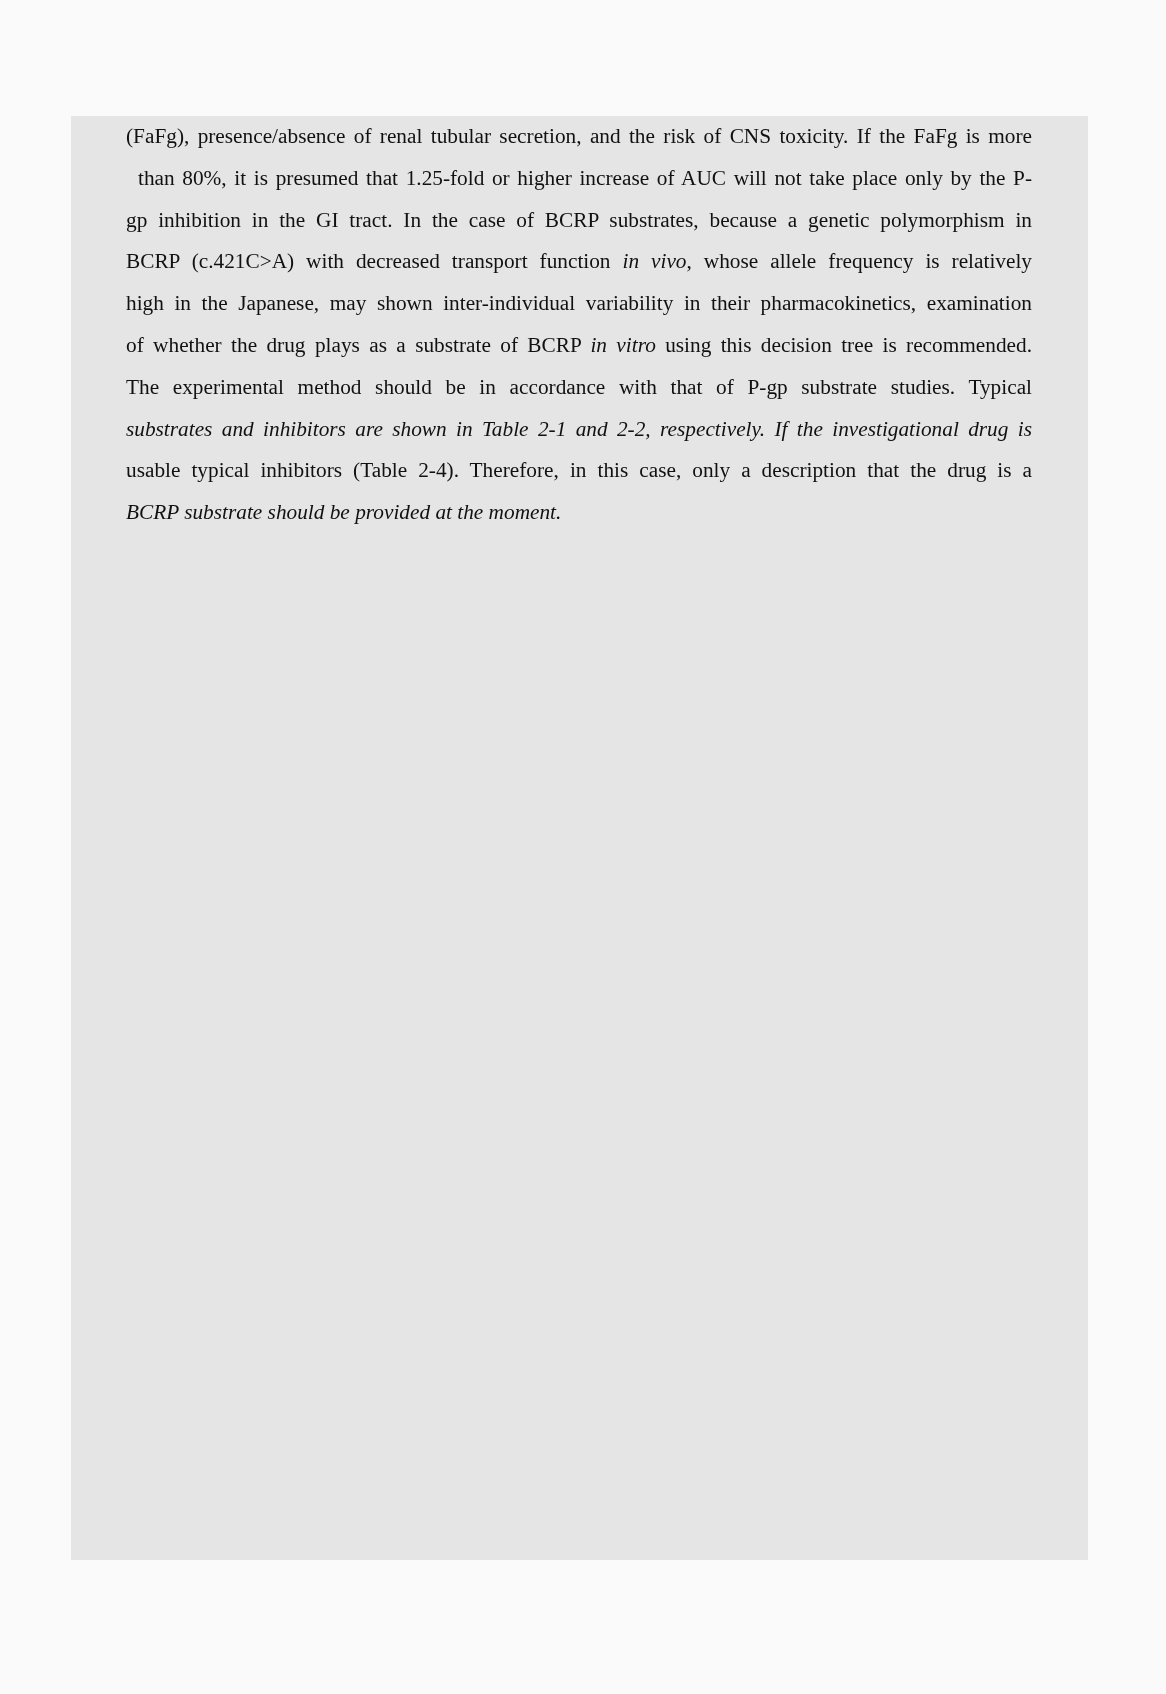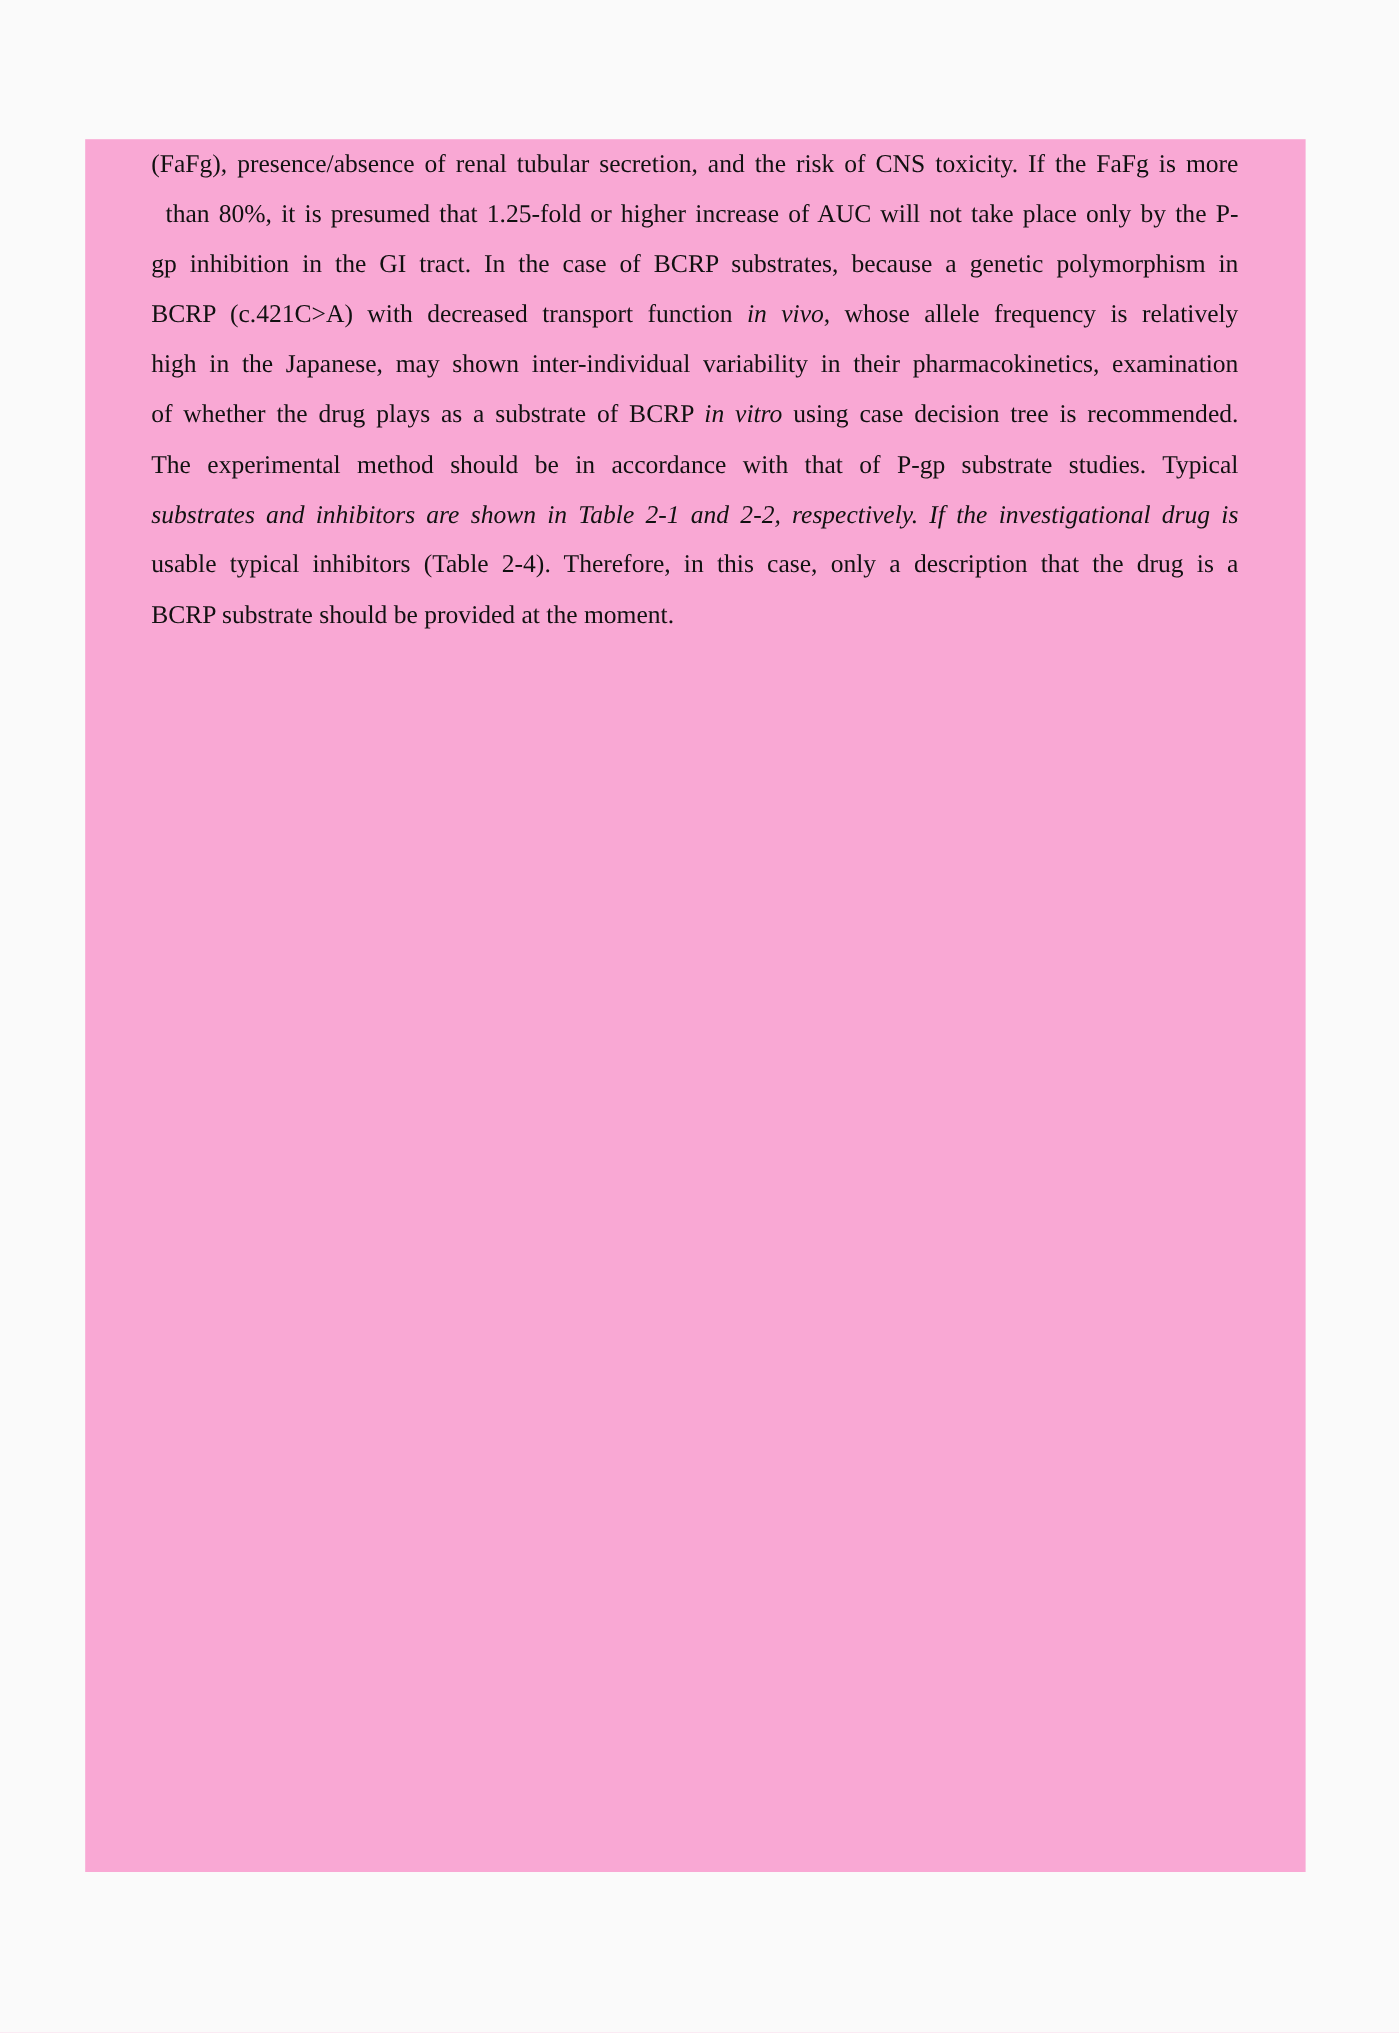--- a/index.html
+++ b/index.html
@@ -8,58 +8,59 @@
       background: #fafafa;
       position: relative;
       overflow: hidden;
       font-family: "Liberation Serif", "DejaVu Serif", serif;
       color: #111;
     }
     .page {
       position: absolute;
       left: 71px; top: 116px;
       width: 1017px; height: 1444px;
-      background: #f9a8d4;
+      background: #e5e5e5;
     }
     .body-text {
       position: absolute;
       left: 55px; top: 0px;
       width: 906px;
       font-size: 21.3px;
       line-height: 41.8px;
       text-align: justify;
       margin: 0;
     }
     .body-text .line {
       display: block;
       text-align: justify;
       text-align-last: justify;
       white-space: nowrap;
     }
     .body-text .line.last {
       text-align-last: left;
+      font-style: italic;
     }
     .body-text i { font-style: italic; }
     .page-number {
       position: absolute;
       left: 0; width: 100%;
       top: 1380px;
       text-align: center;
       font-size: 22px;
     }
   </style>
 </head>
 <body>
 
 <div class="page">
   <div class="body-text" id="para">
       <span class="line" style="white-space: normal;"><span>(FaFg), presence/absence of renal tubular secretion, and the risk of CNS toxicity. If the FaFg is more</span></span>
       <span class="line" style="white-space: normal; margin-left: 12px;"><span>than 80%, it is presumed that 1.25-fold or higher increase of AUC will not take place only by the P-</span></span>
       <span class="line" style="white-space: normal;"><span>gp inhibition in the GI tract. In the case of BCRP substrates, because a genetic polymorphism in</span></span>
       <span class="line" style="white-space: normal; font-family: Liberation Serif, serif;"><span>BCRP (c.421C&gt;A) with decreased transport function </span><i>in vivo</i><span>, whose allele frequency is relatively</span></span>
       <span class="line" style="white-space: normal;"><span>high in the Japanese, may shown inter-individual variability in their pharmacokinetics, examination</span></span>
-      <span class="line" style="white-space: normal;"><span>of whether the drug plays as a substrate of BCRP </span><i>in vitro</i><span> using case decision tree is recommended.</span></span>
+      <span class="line" style="white-space: normal;"><span>of whether the drug plays as a substrate of BCRP </span><i>in vitro</i><span> using this decision tree is recommended.</span></span>
       <span class="line" style="white-space: normal;"><span>The experimental method should be in accordance with that of P-gp substrate studies. Typical</span></span>
       <span class="line" style="white-space: normal; font-style: italic;"><span>substrates and inhibitors are shown in Table 2-1 and 2-2, respectively. If the investigational drug is</span></span>
       <span class="line" style="white-space: normal;"><span>usable typical inhibitors (Table 2-4). Therefore, in this case, only a description that the drug is a</span></span>
       <span class="line last" style="white-space: normal;"><span>BCRP substrate should be provided at the moment.</span></span>
     </div>
 </div>
 
 </body></html>

